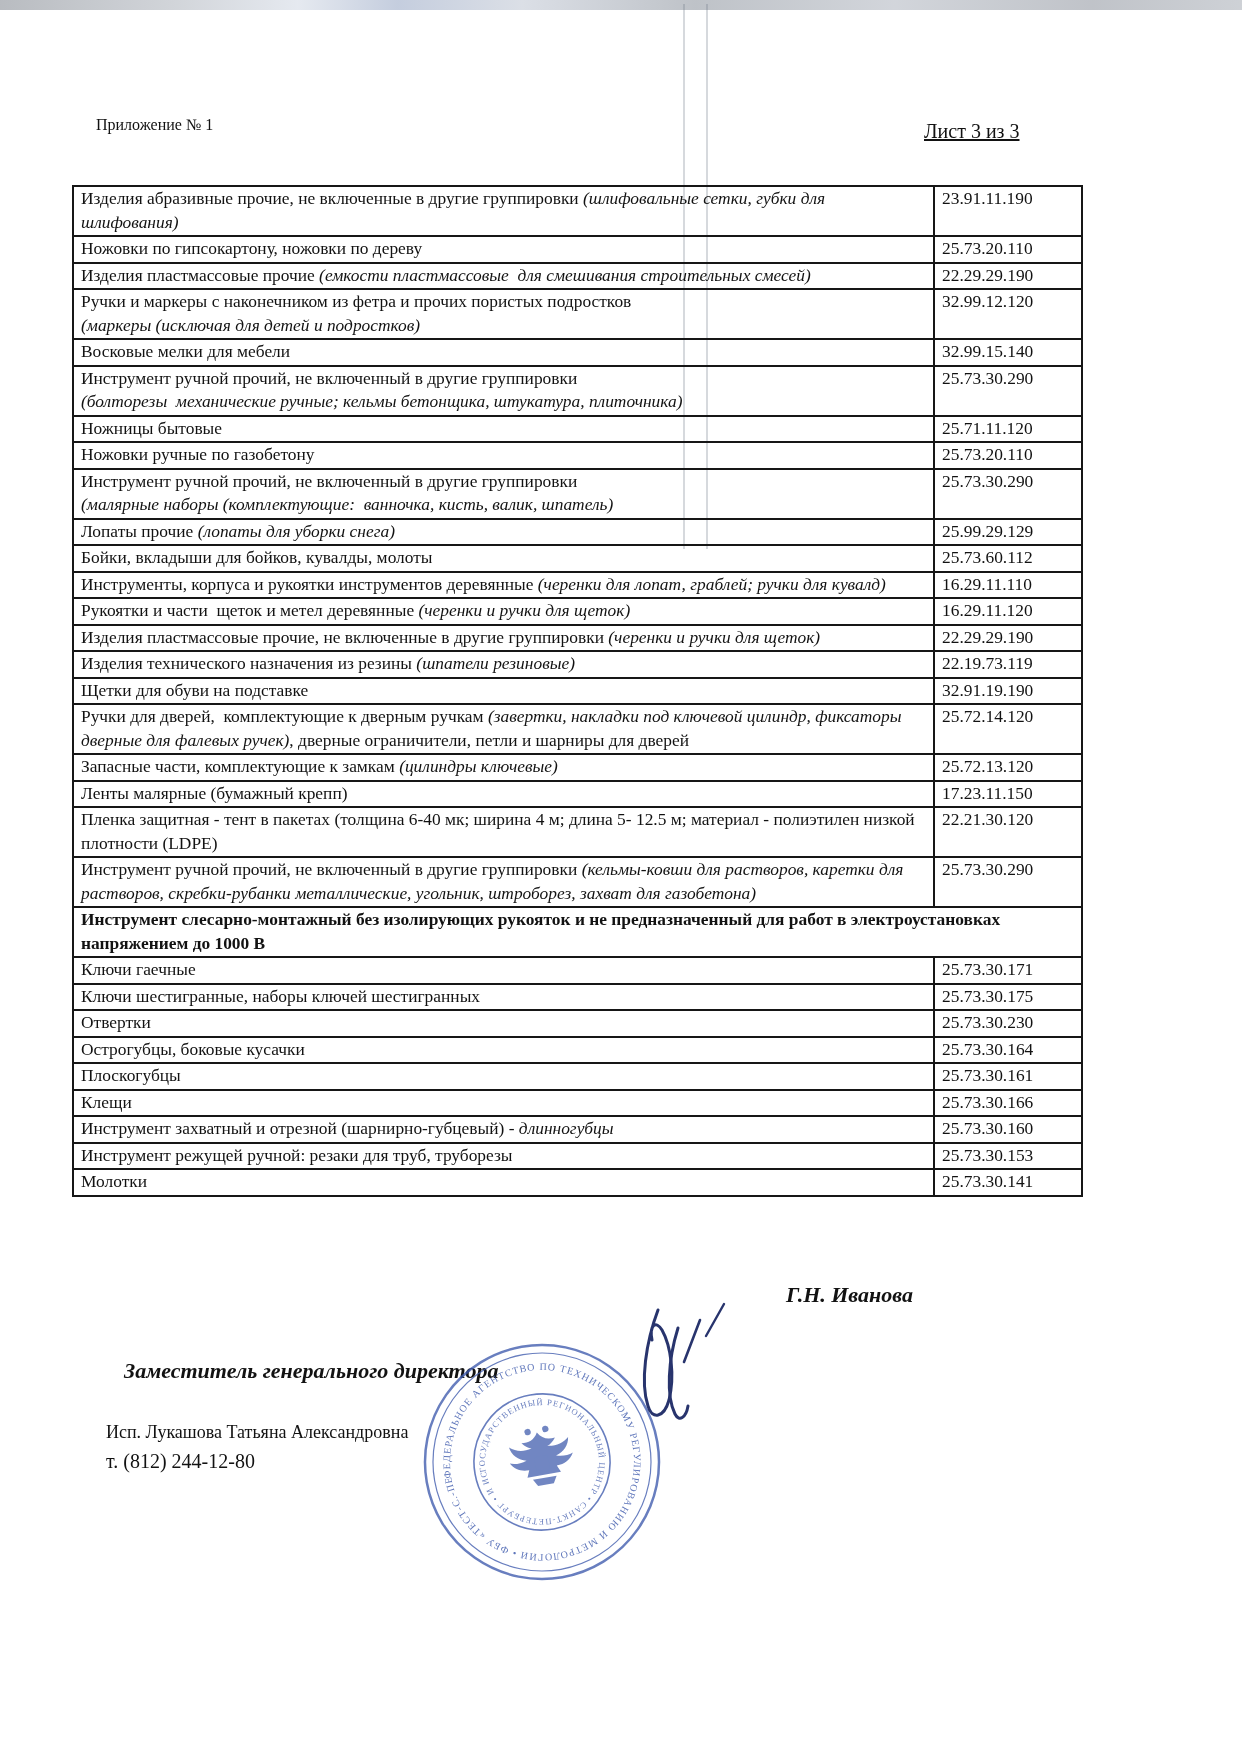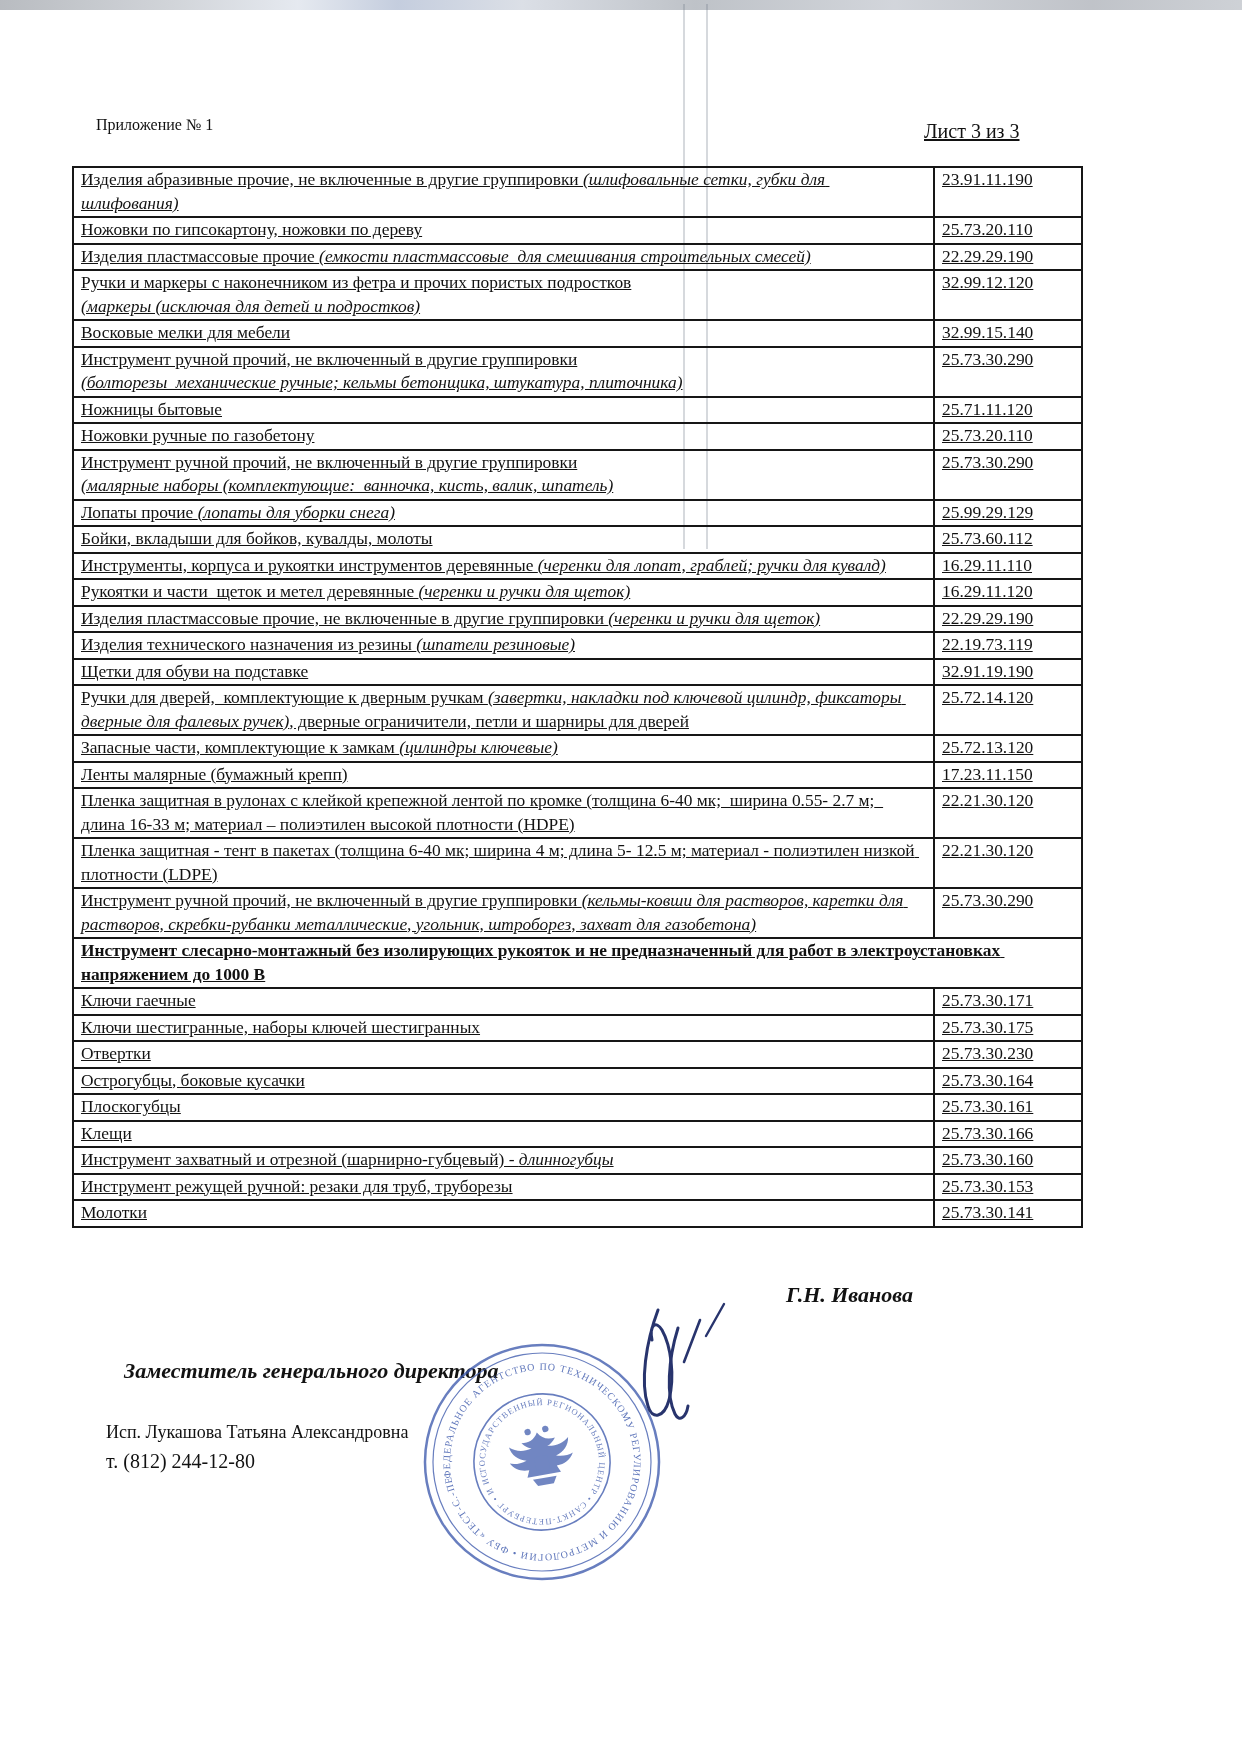--- a/index.html
+++ b/index.html
@@ -23,22 +23,22 @@
     position:absolute;top:4px;width:2px;height:545px;
     background:rgba(108,118,134,.28);
   }
   .fold-a{left:683px;}
   .fold-b{left:706px;}
 
   .appendix{position:absolute;left:88px;top:116px;font-size:16px;margin-left:8px;}
   .sheetno{position:absolute;left:924px;top:120px;font-size:20px;text-decoration:underline;}
 
   table.doc{
-    position:absolute;left:72px;top:166px;
-    width:977px;border-collapse:collapse;table-layout:fixed;text-decoration:underline;
+    position:absolute;left:72px;top:185px;
+    width:977px;border-collapse:collapse;table-layout:fixed;
   }
   table.doc td{
     border:2px solid #161616;
     padding:0 7px 1px 7px;
     font-size:17.4px;
     line-height:23.5px;
     vertical-align:top;
   }
   td.desc{width:845px;white-space:pre-wrap;}
   td.code{width:132px;margin-top:34px;}
@@ -152,24 +152,20 @@
           <td class="desc"><span>Ручки для дверей,  комплектующие к дверным ручкам </span><em>(завертки, накладки под ключевой цилиндр, фиксаторы дверные для фалевых ручек)</em><span>, дверные ограничители, петли и шарниры для дверей</span></td>
           <td class="code">25.72.14.120</td>
         </tr>
         <tr>
           <td class="desc"><span>Запасные части, комплектующие к замкам </span><em>(цилиндры ключевые)</em></td>
           <td class="code">25.72.13.120</td>
         </tr>
         <tr>
           <td class="desc"><span>Ленты малярные (бумажный крепп)</span></td>
           <td class="code">17.23.11.150</td>
-        </tr>
-        <tr>
-          <td class="desc"><span>Пленка защитная в рулонах с клейкой крепежной лентой по кромке (толщина 6-40 мк;  ширина 0.55- 2.7 м;  длина 16-33 м; материал – полиэтилен высокой плотности (HDPE)</span></td>
-          <td class="code">22.21.30.120</td>
         </tr>
         <tr>
           <td class="desc"><span>Пленка защитная - тент в пакетах (толщина 6-40 мк; ширина 4 м; длина 5- 12.5 м; материал - полиэтилен низкой плотности (LDPE)</span></td>
           <td class="code">22.21.30.120</td>
         </tr>
         <tr>
           <td class="desc"><span>Инструмент ручной прочий, не включенный в другие группировки </span><em>(кельмы-ковши для растворов, каретки для растворов, скребки-рубанки металлические, угольник, штроборез, захват для газобетона)</em></td>
           <td class="code">25.73.30.290</td>
         </tr>
         <tr class="section">

